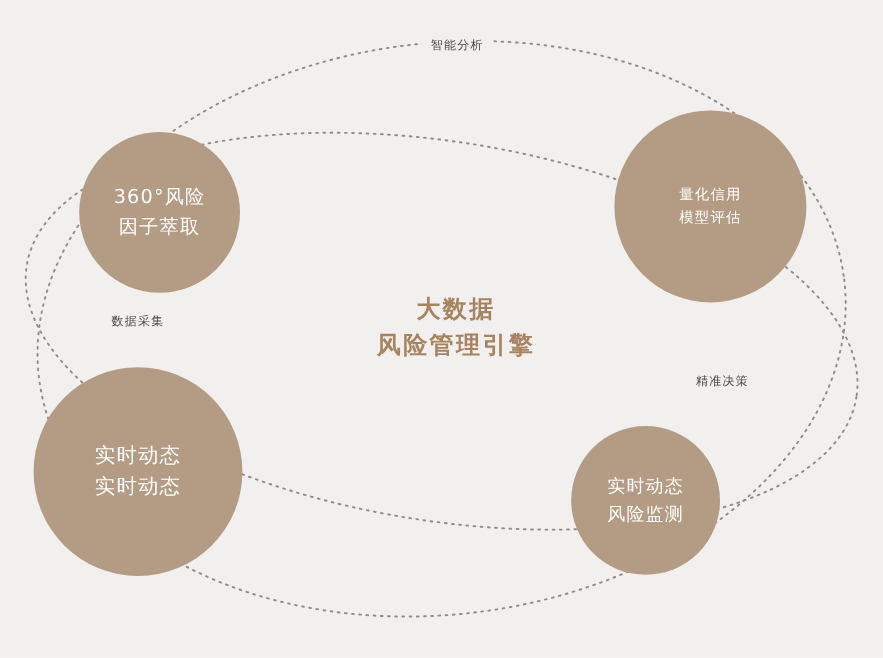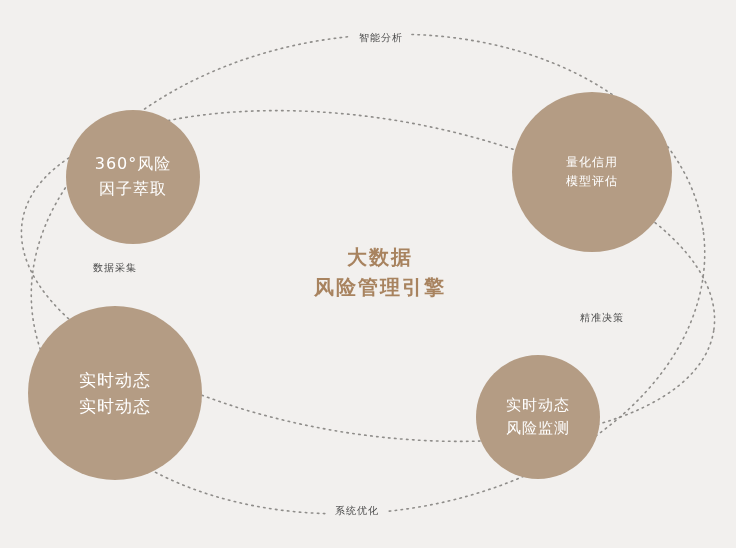--- a/index.html
+++ b/index.html
@@ -119,15 +119,14 @@
     <div>实时动态</div>
     <div>风险监测</div>
   </div>
 
   <div class="edge-label edge-label-top">智能分析</div>
 
   <div class="edge-label edge-label-left">数据采集</div>
 
   <div class="edge-label edge-label-right">精准决策</div>
 
-  <div class="edge-label edge-label-bottom">系统优化</div>
 
 </div>
 
 </body></html>

